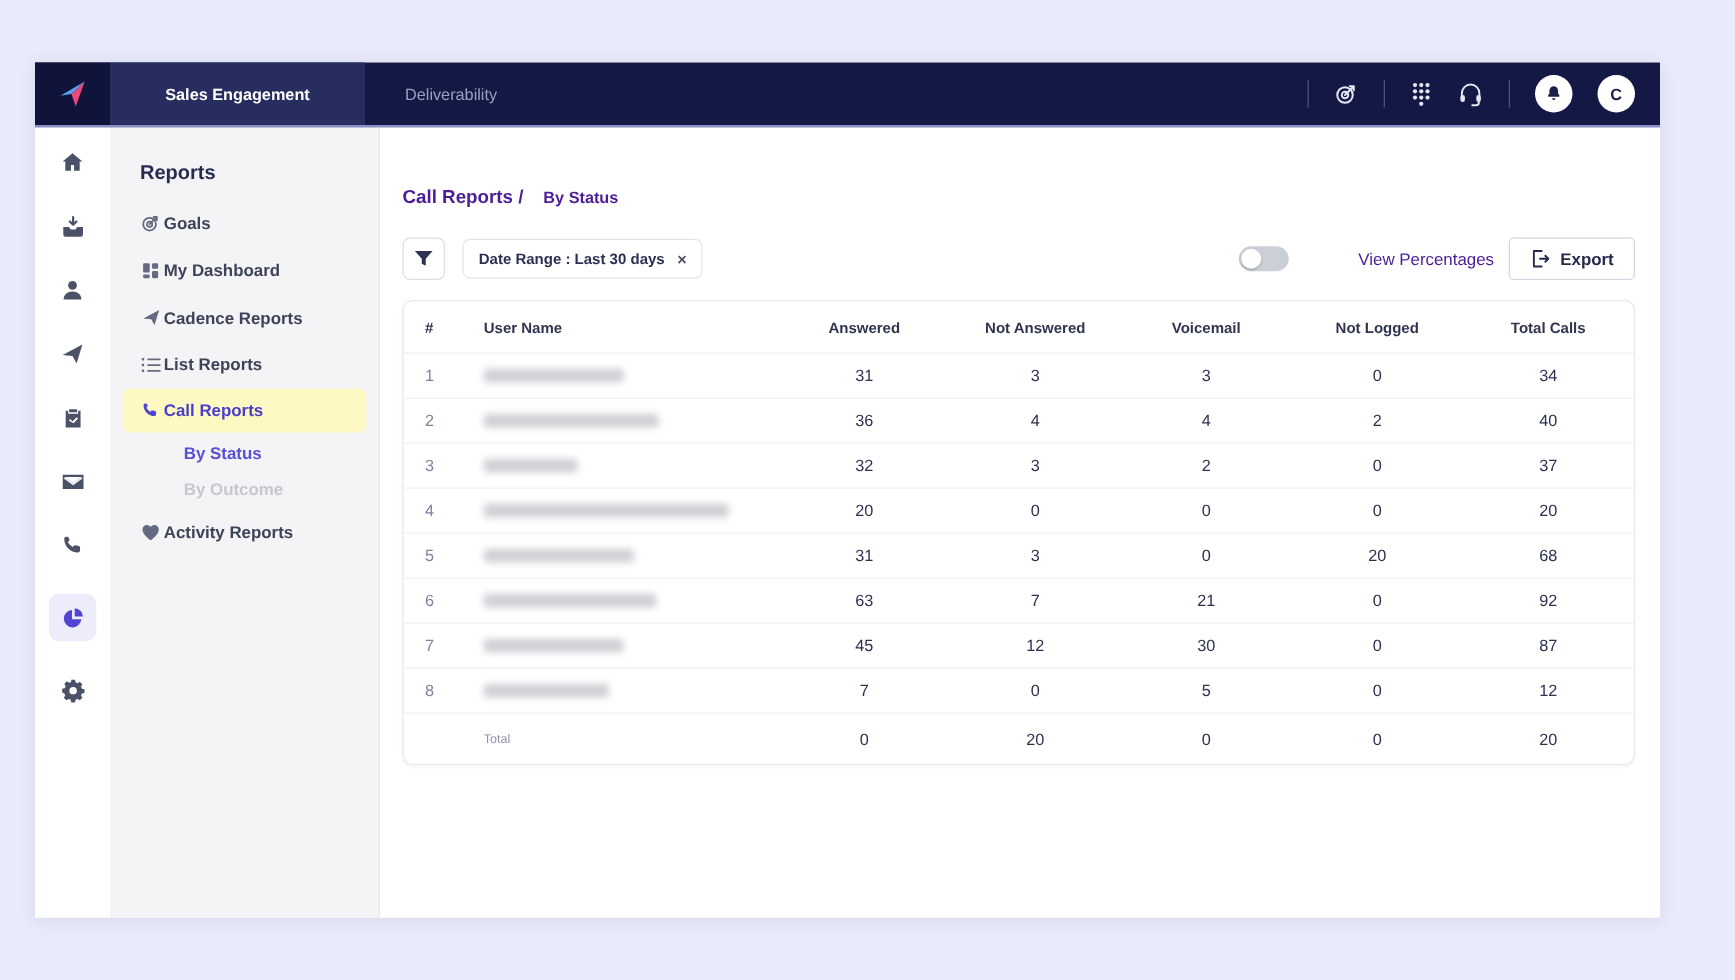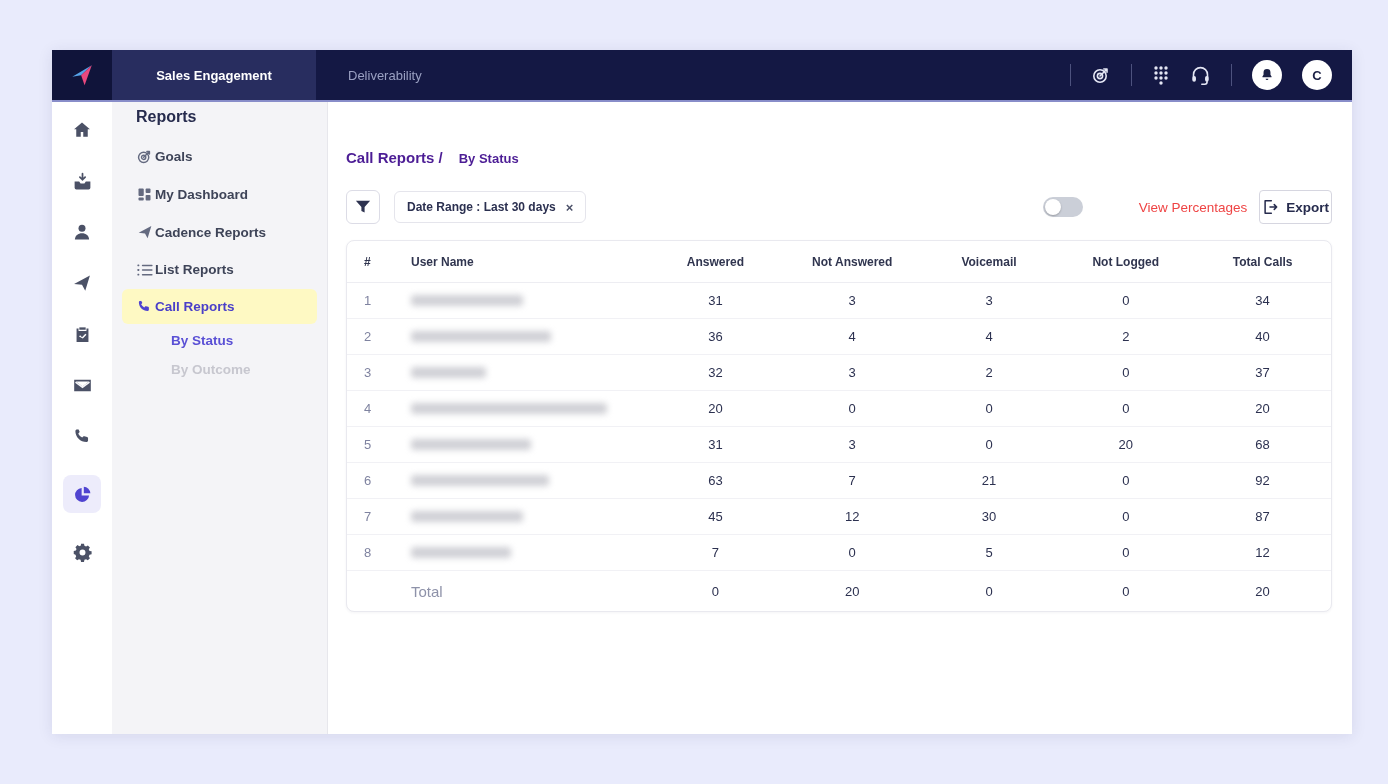--- a/index.html
+++ b/index.html
@@ -4,21 +4,21 @@
 <style>
   * { margin:0; padding:0; box-sizing:border-box; }
   html,body { width:1388px; height:784px; }
   body {
     background:#e9ebfc;
     font-family:"Liberation Sans", sans-serif;
     position:relative;
     overflow:hidden;
   }
   .app {
-    position:absolute; left:52px; top:50px; width:1300px; height:684px;
+    position:absolute; left:28px; top:50px; width:1300px; height:684px;
     background:#ffffff; box-shadow:0 2px 14px rgba(40,40,90,.10);
     display:flex; flex-direction:column;
   }
 
   
   .topbar {
     height:52px; background:#141844; display:flex; align-items:stretch;
     border-bottom:2px solid #888dc9; flex-shrink:0;
   }
   .logo-box { width:60px; background:#10143a; display:flex; align-items:center; justify-content:center; cursor:pointer; }
@@ -51,21 +51,21 @@
     width:38px; height:24px; display:flex; align-items:center; justify-content:center;
     color:#4b5166; cursor:pointer;
   }
   .rail-item.active {
     height:38px; background:#edecfb; border-radius:8px; color:#5044d0;
   }
 
   
   .sidebar {
     width:216px; background:#f4f4f7; border-right:1px solid #e7e7ec;
-    padding-top:6px; flex-shrink:0;
+    padding-top:28px; flex-shrink:0;
   }
   .sidebar-title { font-size:16px; font-weight:bold; color:#272c4e; padding:0 0 10px 24px; }
   .side-item {
     display:flex; align-items:center; gap:2px; margin:2px 10px; padding:10px 14px;
     font-size:13.5px; font-weight:bold; color:#3e4458; border-radius:6px; cursor:pointer;
   }
   .side-item .s-icon { color:#646a80; display:flex; width:17px; justify-content:center; }
   .side-item.active { background:#fef9c3; color:#4a3fc9; }
   .side-item.active .s-icon { color:#5044d0; }
   .side-sub {
@@ -92,23 +92,23 @@
   }
   .chip-close { font-size:13px; color:#4b5068; cursor:pointer; line-height:1; }
   .toolbar-right { margin-left:auto; display:flex; align-items:center; gap:12px; }
   .toggle {
     width:40px; height:20px; background:#cbcfd8; border-radius:10px; position:relative; cursor:pointer;
   }
   .toggle .knob {
     position:absolute; left:2px; top:2px; width:16px; height:16px; border-radius:50%;
     background:#fff; box-shadow:0 1px 2px rgba(0,0,0,.25);
   }
-  .toggle-label { font-size:13.5px; color:#ef4444;margin-left:44px; }
+  .toggle-label { font-size:13.5px; color:#4c1d95;margin-left:44px; }
   .export-btn {
-    display:flex; align-items:center; gap:8px; height:34px; padding:0 2px;
+    display:flex; align-items:center; gap:8px; height:34px; padding:0 16px;
     background:#fff; border:1px solid #d6d6e0; border-radius:4px;
     font-size:13.5px; font-weight:bold; color:#262b4d; cursor:pointer;
   }
 
   
   .table-card {
     margin-top:16px; border:1px solid #e9e9ef; border-radius:8px; background:#fff;
     box-shadow:0 1px 3px rgba(30,30,70,.05); overflow:hidden;
   }
   .trow {
@@ -121,21 +121,21 @@
   .th { font-size:12px; font-weight:bold; color:#30354f; }
   .td { font-size:13px; color:#2c3150; }
   .c-idx { padding-left:17px; }
   .c-name { padding-left:16px; }
   .c-num { text-align:center; }
   .td.c-idx { color:#7f83a0; }
   .name-blur {
     height:11px; border-radius:3px; background:#a9aab4;
     filter:blur(3px); opacity:.55;
   }
-  .total-label { font-size:15px; color:#8e92a9; }
+  .total-label { font-size:10px; color:#8e92a9; }
 
   svg { display:block; }
 </style>
 </head>
 <body>
 
 <div class="app">
 
   <header class="topbar">
     <div class="logo-box">
@@ -313,20 +313,28 @@
         <span>Call Reports</span>
       </div>
 
       <div class="side-sub active">
         <span>By Status</span>
       </div>
       <div class="side-sub muted">
         <span>By Outcome</span>
       </div>
 
+      <div class="side-item">
+        <span class="s-icon">
+          <svg width="15" height="14" viewBox="0 0 16 15" fill="currentColor">
+            <path d="M8 14.2S1 9.6 1 4.9C1 2.7 2.7 1 4.8 1 6.3 1 7.5 2 8 2.7 8.5 2 9.7 1 11.2 1 13.3 1 15 2.7 15 4.9c0 4.7-7 9.3-7 9.3z"></path>
+          </svg>
+        </span>
+        <span>Activity Reports</span>
+      </div>
     </aside>
 
     <main class="main">
 
       <div class="breadcrumb">
         <span class="crumb-section">Call Reports /</span>
         <span class="crumb-page">By Status</span>
       </div>
 
       <div class="toolbar">

